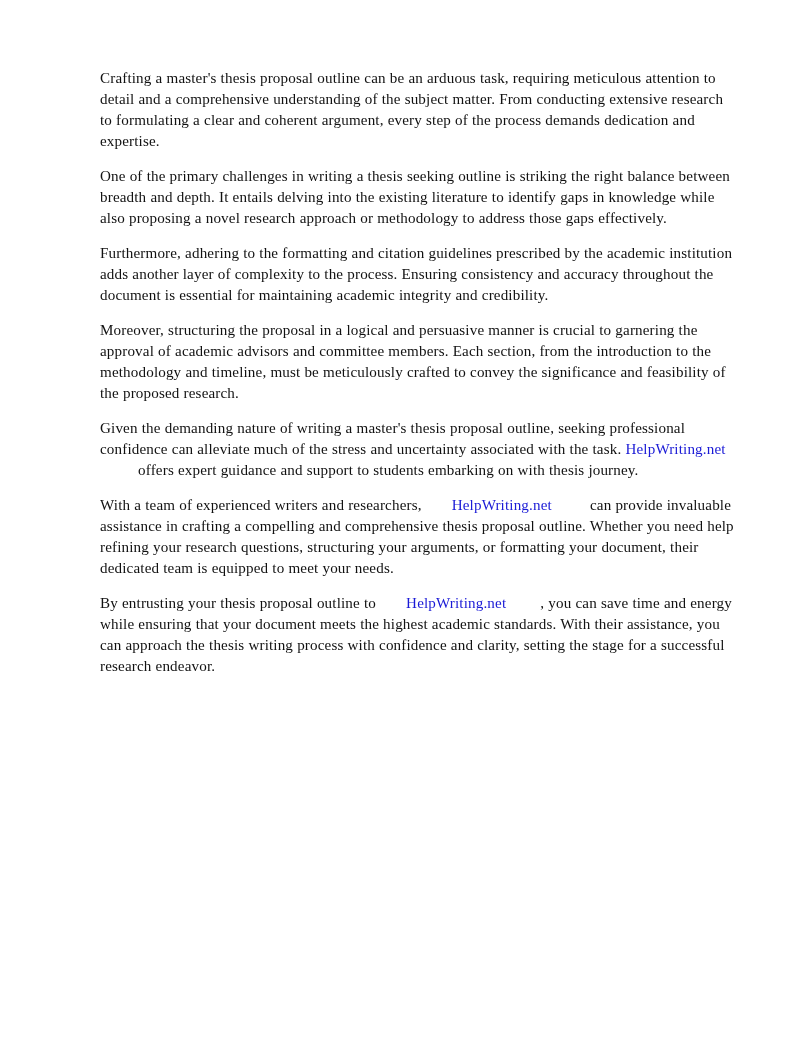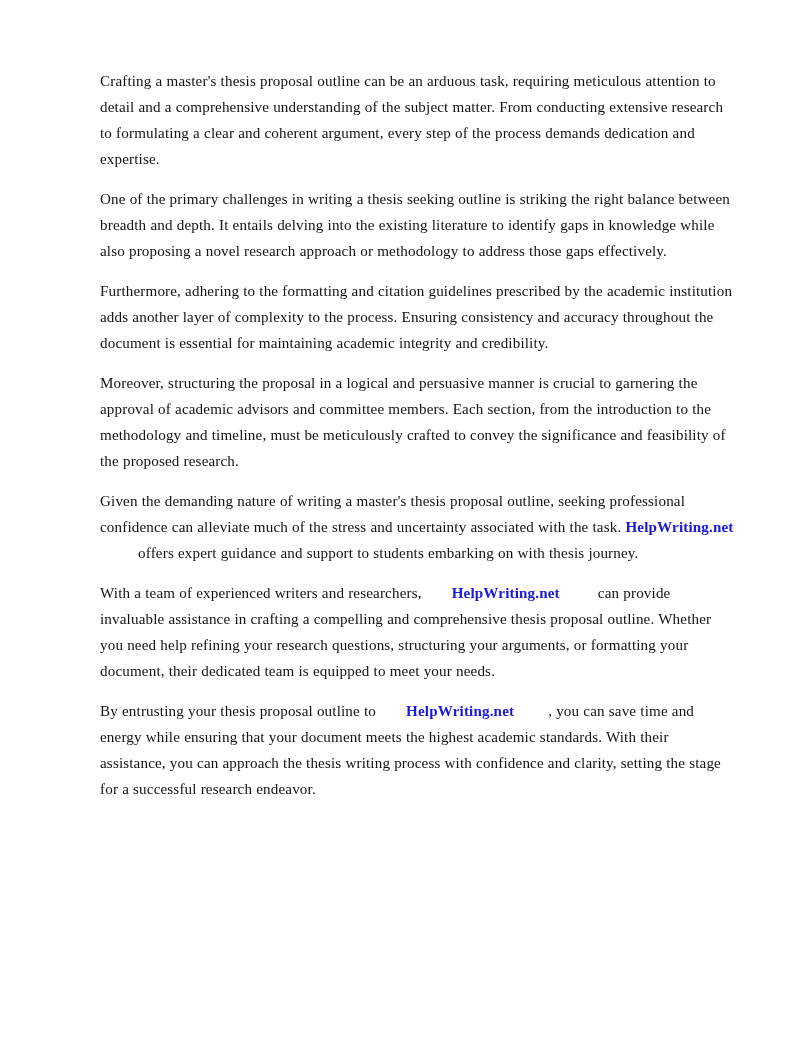--- a/index.html
+++ b/index.html
@@ -28,34 +28,34 @@
   #document-body {
     position: absolute;
     left: 100px;
     top: 68px;
     width: 637px;
   }
 
   .para {
     margin: 0 0 14px 0;
     font-size: 15.1px;
-    line-height: 26px;
+    line-height: 21px;
     text-align: left;
     color: #111111;
     letter-spacing: 0.01em;
     word-spacing: 0.01em;
   }
 
   .para:last-child {
     margin-bottom: 16px;
   }
 
   .link {
     color: #1a1ad6;
-    font-weight: bold;
+    font-weight: normal;
     text-decoration: none;
     cursor: pointer;
   }
 
   .gap {
     display: inline-block;
     width: 34px;
   }
 
   .gap-sm {

